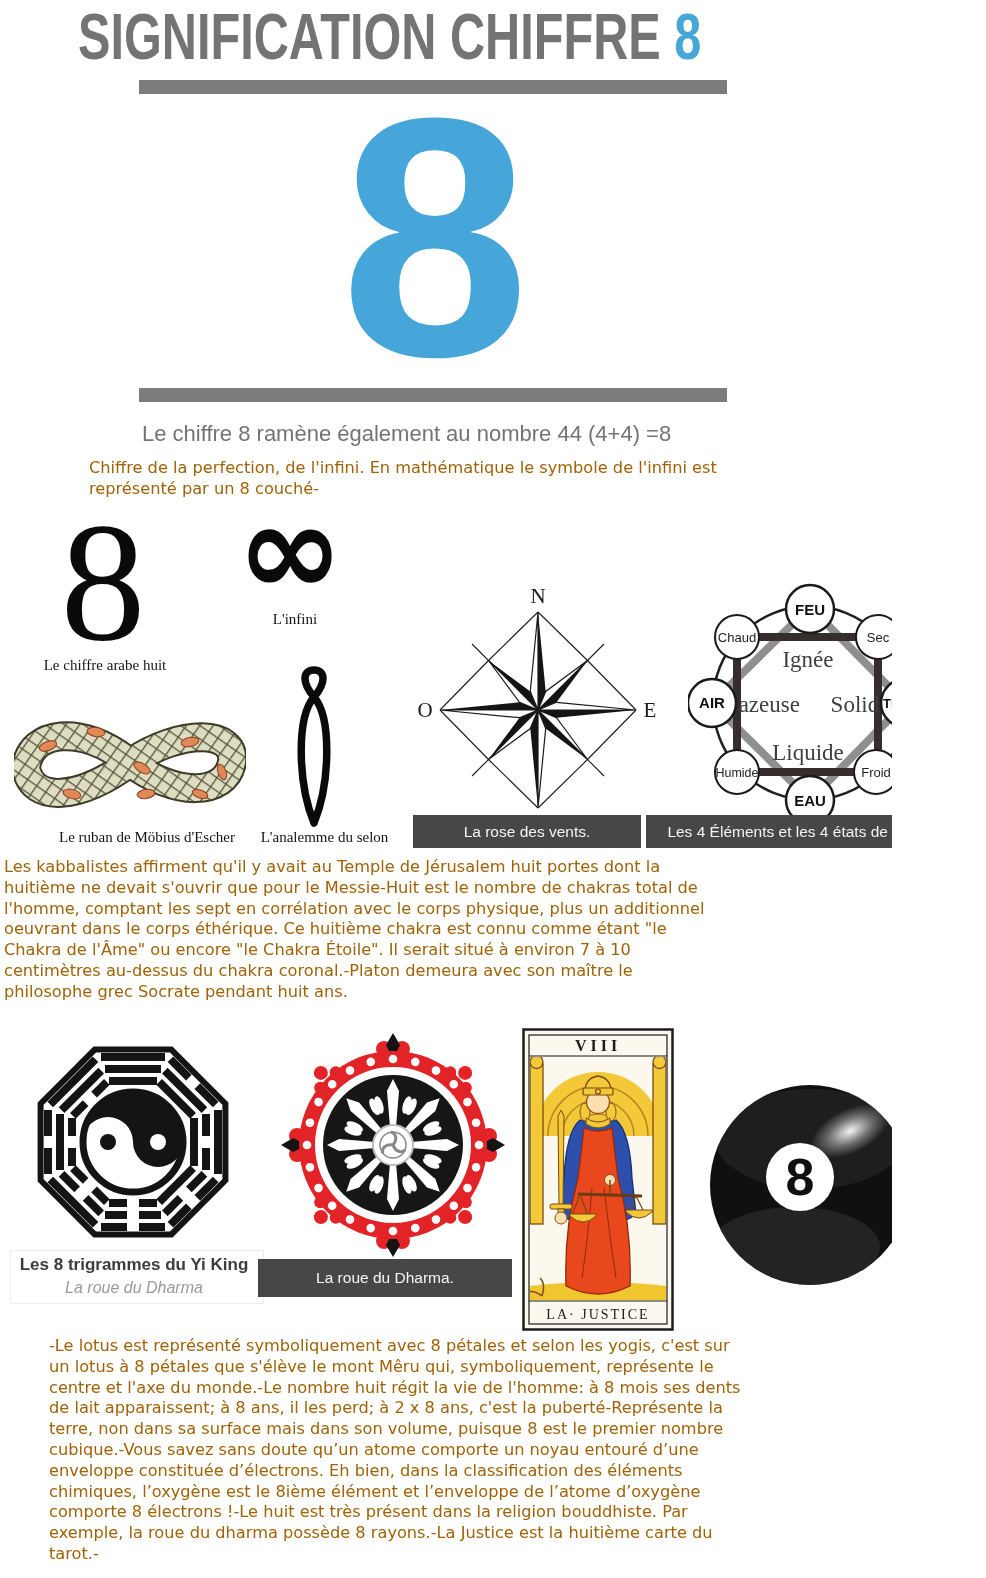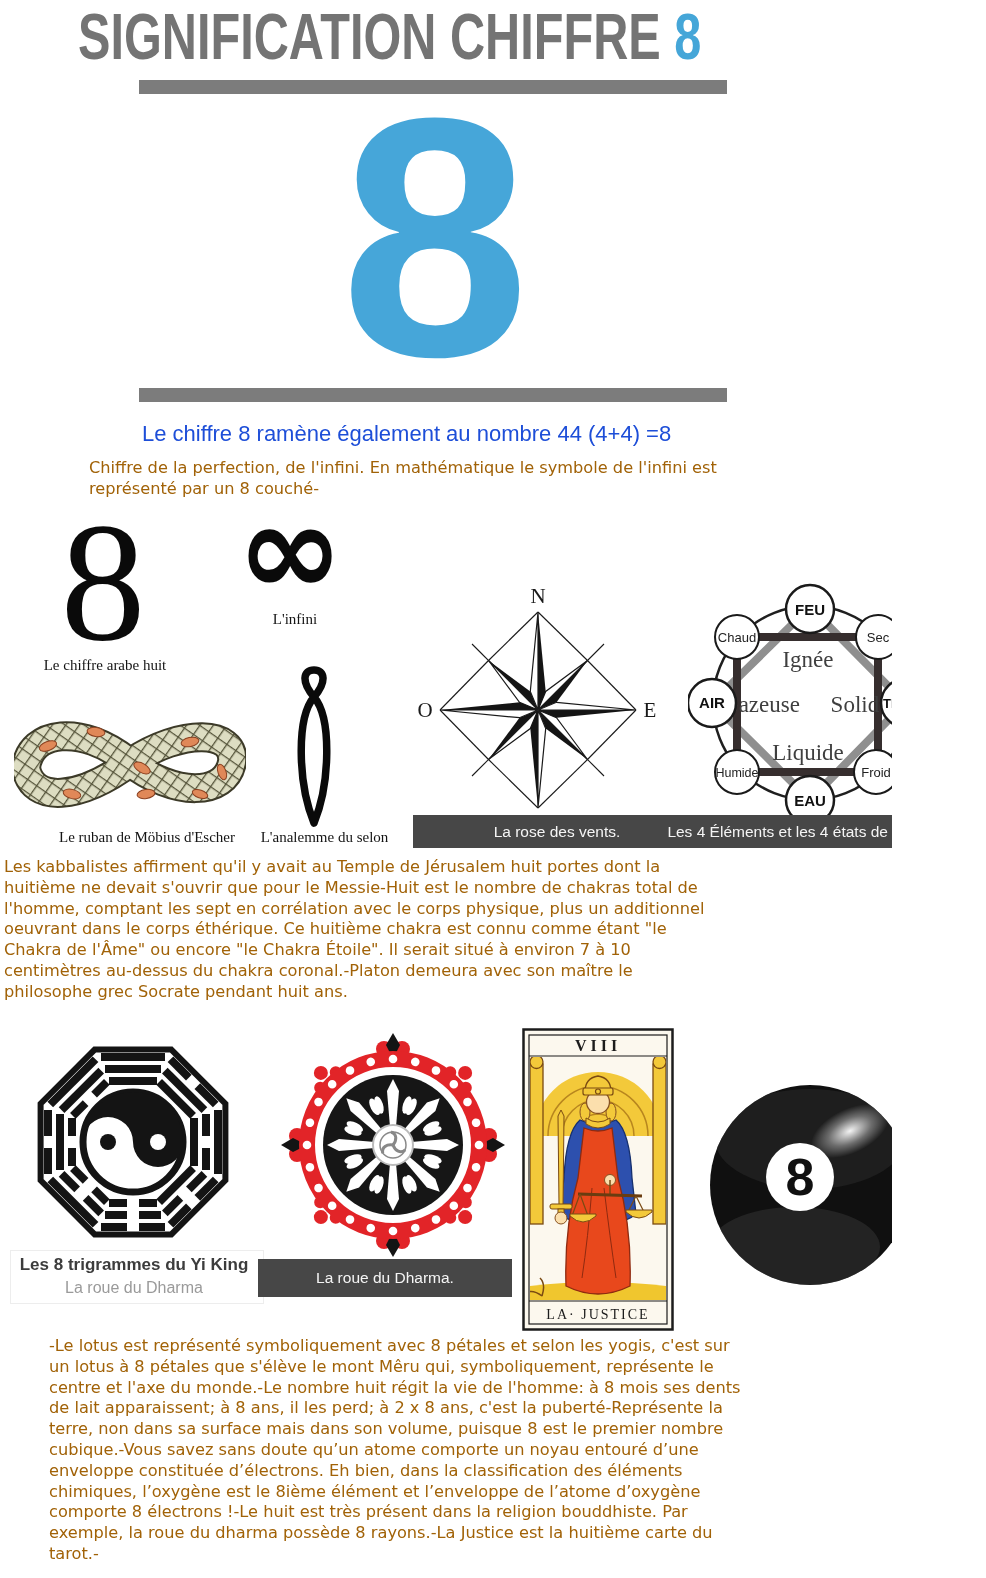--- a/index.html
+++ b/index.html
@@ -7,35 +7,35 @@
         font-family:"DejaVu Sans",sans-serif;color:#101010;}
   .abs{position:absolute;}
   
   .title{left:78px;top:2px;font-family:"Liberation Sans",sans-serif;font-weight:700;
          font-size:64px;line-height:70px;color:#747474;white-space:nowrap;
          transform:scaleX(0.76);transform-origin:left top;letter-spacing:0px;}
   .title .accent{color:#45a6d8;}
   .rule{background:#7c7c7c;height:14px;width:588px;left:139px;}
   .hero{left:310px;top:96px;width:250px;height:282px;display:flex;align-items:center;justify-content:center;
         font-family:"Liberation Sans",sans-serif;font-weight:700;font-size:340px;color:#46a6d9;line-height:1;}
-  .heading{left:142px;top:421px;font-family:"Liberation Sans",sans-serif;font-size:22px;color:#1d4ed8;}
+  .heading{left:142px;top:421px;font-family:"Liberation Sans",sans-serif;font-size:22px;color:#737373;}
   .para{white-space:pre-line;font-size:16.2px;line-height:20.8px;color:#a16207;}
   .p1{left:89px;top:458px;width:720px;}
   .p2{left:4px;top:857px;width:806px;}
   .p3{left:49px;top:1336px;width:845px;}
   .serifcap{font-family:"Liberation Serif",serif;font-size:15px;color:#141414;text-align:center;}
   .glyph8{left:48px;top:508px;width:110px;height:148px;display:flex;align-items:center;justify-content:center;
           font-family:"Liberation Serif",serif;font-size:170px;line-height:1;color:#0a0a0a;}
   .glyphInf{left:228px;top:492px;width:124px;height:115px;display:flex;align-items:center;justify-content:center;
           font-family:"DejaVu Sans",sans-serif;font-weight:700;font-size:128px;line-height:1;color:#0a0a0a;}
   .capbar{background:#474747;color:#f5f5f5;font-family:"Liberation Sans",sans-serif;font-size:15.5px;
           display:flex;align-items:center;justify-content:center;}
   .baguacap{left:10px;top:1250px;width:246px;text-align:center;border:1px solid #ededed;padding:4px 6px 6px 0;background:#fff;}
   .baguacap .b1{font-family:"Liberation Sans",sans-serif;font-weight:700;font-size:17px;color:#3c3c3c;}
-  .baguacap .b2{font-family:"Liberation Sans",sans-serif;font-size:16px;color:#9a9a9a;margin-top:4px;}
+  .baguacap .b2{font-family:"Liberation Sans",sans-serif;font-style:italic;font-size:16px;color:#9a9a9a;margin-top:4px;}
   svg text{font-family:"Liberation Serif",serif;}
   .sans{font-family:"Liberation Sans",sans-serif;}
 </style>
 </head>
 <body>
 
 <div id="page">
 
   <div class="abs title"><span>SIGNIFICATION CHIFFRE </span><span class="accent">8</span></div>
 
@@ -113,21 +113,21 @@
       <polygon points="131,225 123.3,145.5 131,127" fill="#141414"></polygon>
       <polygon points="131,225 138.7,145.5 131,127" fill="#fff" stroke="#1a1a1a" stroke-width="1.2"></polygon>
       <polygon points="33,127 112.5,119.3 131,127" fill="#141414"></polygon>
       <polygon points="33,127 112.5,134.7 131,127" fill="#fff" stroke="#1a1a1a" stroke-width="1.2"></polygon>
     </g>
     <text x="131" y="20" font-size="21" text-anchor="middle" fill="#1a1a1a">N</text>
     <text x="131" y="248" font-size="21" text-anchor="middle" fill="#1a1a1a">S</text>
     <text x="243" y="134" font-size="21" text-anchor="middle" fill="#1a1a1a">E</text>
     <text x="18" y="134" font-size="21" text-anchor="middle" fill="#1a1a1a">O</text>
   </svg>
-  <div class="abs capbar" style="left:413px;top:815px;width:228px;height:33px;padding-left:30px;">La rose des vents.</div>
+  <div class="abs capbar" style="left:413px;top:815px;width:228px;height:33px;">La rose des vents.</div>
 
   <svg class="abs" style="left:688px;top:582px;" width="276" height="246" viewBox="0 0 276 246">
     <circle cx="122" cy="121" r="97" fill="none" stroke="#1f1f1f" stroke-width="2.5"></circle>
     <polygon points="122,25 217,121 122,218 24,121" fill="none" stroke="#8f8f8f" stroke-width="8"></polygon>
     <polygon points="49,55 190,55 190,190 49,190" fill="none" stroke="#362e2e" stroke-width="8"></polygon>
     <g fill="#3f3f3f">
       <text x="120" y="85" font-size="23" text-anchor="middle">Ignée</text>
       <text x="73" y="130" font-size="23" text-anchor="middle">Gazeuse</text>
       <text x="172" y="130" font-size="23" text-anchor="middle">Solide</text>
       <text x="120" y="178" font-size="23" text-anchor="middle">Liquide</text>

